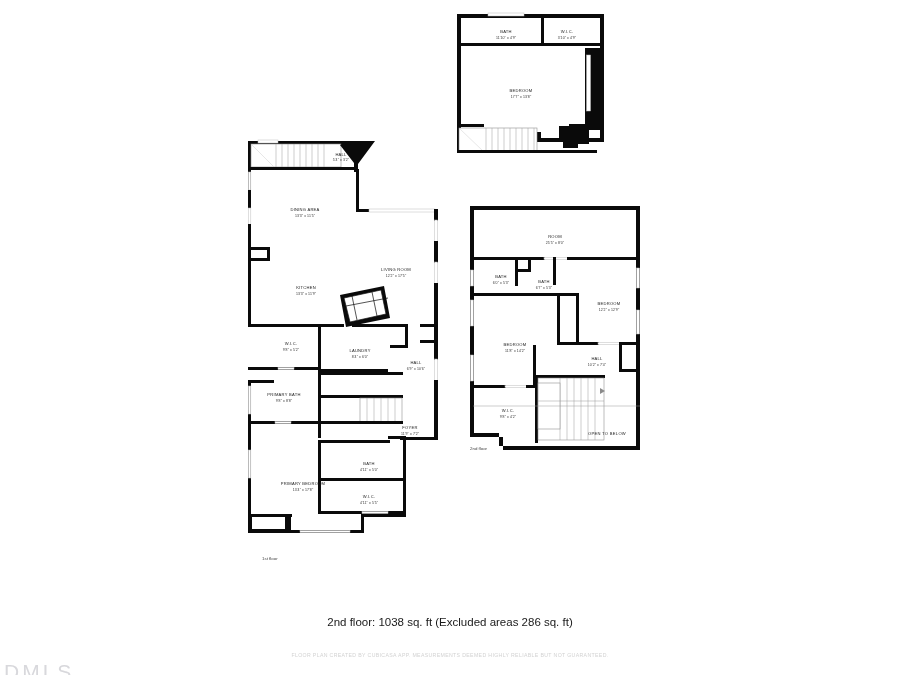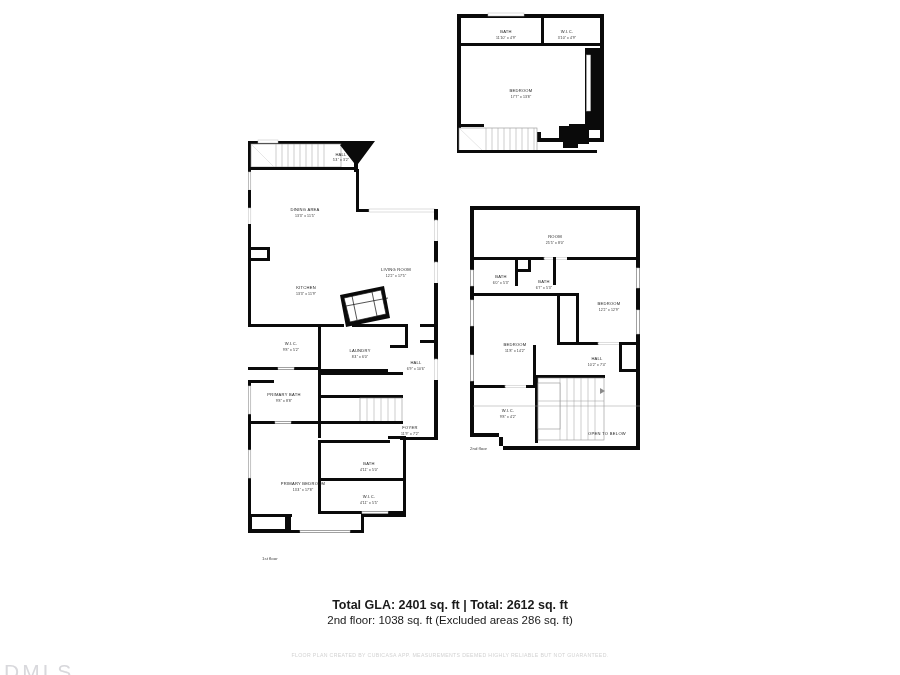--- a/index.html
+++ b/index.html
@@ -13,21 +13,21 @@
     position:absolute;left:4px;top:660px;
     font-family:"Liberation Sans", sans-serif;
     font-size:21px;letter-spacing:3px;color:#d8d8dc;
     user-select:none;
   }
   .footer{
     position:absolute;left:0;top:597px;width:900px;text-align:center;
   }
   .footer .l1{font-size:12.5px;font-weight:bold;color:#1a1a1a;line-height:16px;}
   .footer .l2{font-size:11.5px;color:#1a1a1a;line-height:15px;}
-  .footer .l3{font-size:11.5px;color:#1a1a1a;line-height:15px;}
+  .footer .l3{font-size:11.5px;color:#1a1a1a;line-height:15px;margin-top:18px;}
   .disclaimer{
     position:absolute;left:0;top:652px;width:900px;text-align:center;
     font-size:5.2px;letter-spacing:.35px;color:#d2d2d2;
   }
   
   .rm-name{font-family:"Liberation Sans",sans-serif;font-size:4.1px;fill:#1d1d1d;text-anchor:middle;letter-spacing:.25px;}
   .rm-dim{font-family:"Liberation Sans",sans-serif;font-size:3.5px;fill:#333;text-anchor:middle;letter-spacing:.1px;}
   .flr-lbl{font-family:"Liberation Sans",sans-serif;font-size:4.4px;fill:#444;text-anchor:start;}
   .otb{font-family:"Liberation Sans",sans-serif;font-size:4.1px;fill:#1d1d1d;text-anchor:middle;letter-spacing:.3px;}
   .wall{fill:#0a0a0a;}
@@ -295,16 +295,15 @@
     <text class="rm-name" x="508" y="412">W.I.C.</text>
     <text class="rm-dim" x="508" y="418">9'8" x 4'2"</text>
     <text class="otb" x="607" y="435">OPEN TO BELOW</text>
     <text class="flr-lbl" x="470" y="450">2nd floor</text>
   </g>
 </svg>
 
 <div class="wm">DMLS</div>
 
 <div class="footer">
-  <div class="l1">Total GLA: 2401 sq. ft | Total: 2612 sq. ft</div>
   <div class="l3">2nd floor: 1038 sq. ft (Excluded areas 286 sq. ft)</div>
 </div>
 <div class="disclaimer">FLOOR PLAN CREATED BY CUBICASA APP. MEASUREMENTS DEEMED HIGHLY RELIABLE BUT NOT GUARANTEED.</div>
 
 </body></html>

